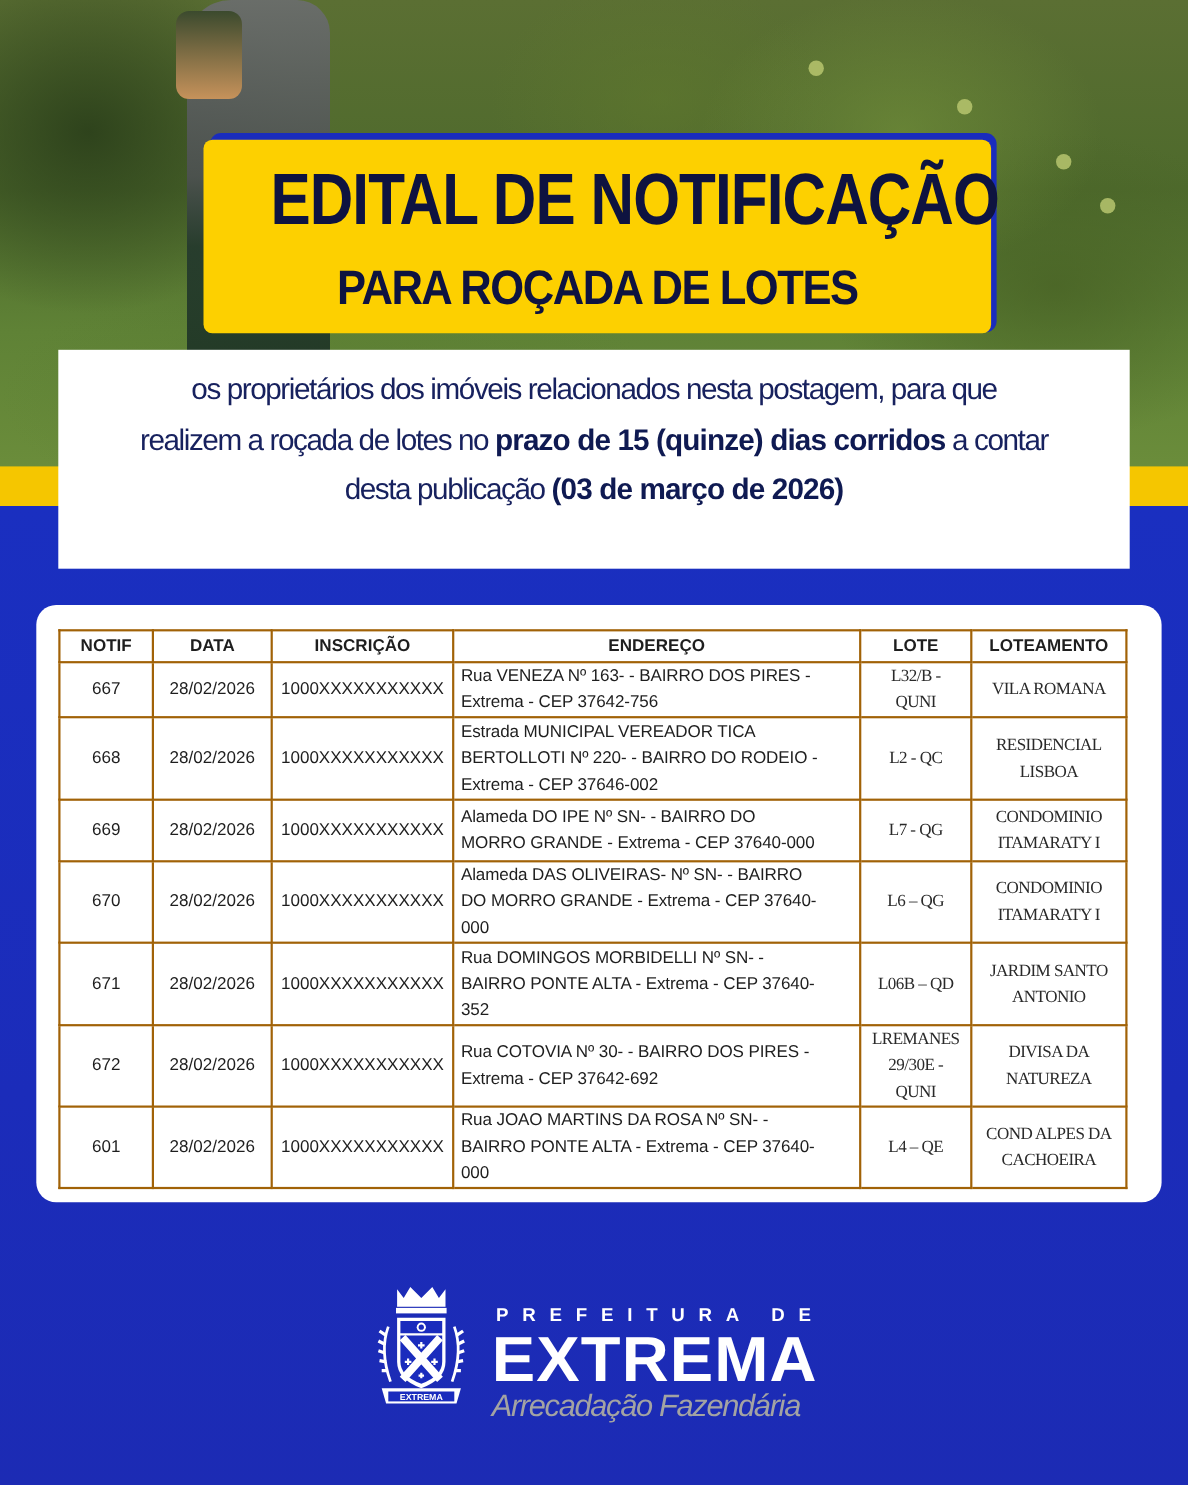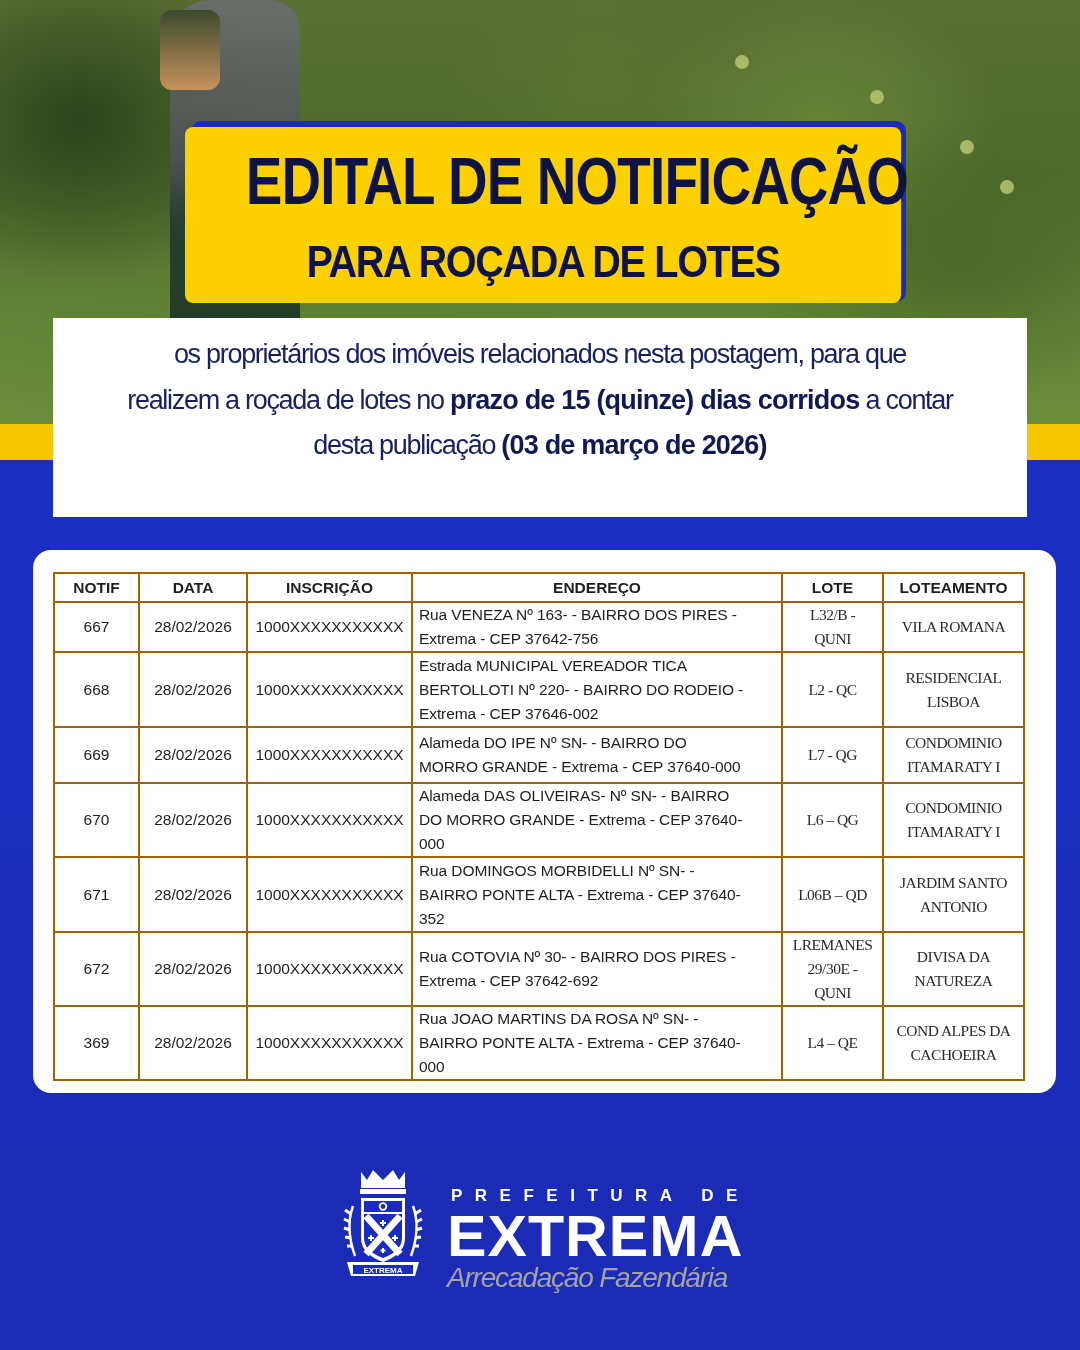--- a/index.html
+++ b/index.html
@@ -272,21 +272,21 @@
             <div>LREMANES</div>
             <div>29/30E -</div>
             <div>QUNI</div>
           </td>
           <td class="serif">
             <div>DIVISA DA</div>
             <div>NATUREZA</div>
           </td>
         </tr>
         <tr style="height: 74px;">
-          <td class="c-center">369</td>
+          <td class="c-center">601</td>
           <td class="c-center">28/02/2026</td>
           <td class="c-center">1000XXXXXXXXXXX</td>
           <td class="addr">
             <div>Rua JOAO MARTINS DA ROSA Nº SN- -</div>
             <div>BAIRRO PONTE ALTA - Extrema - CEP 37640-</div>
             <div>000</div>
           </td>
           <td class="serif">
             <div>L4 – QE</div>
           </td>

